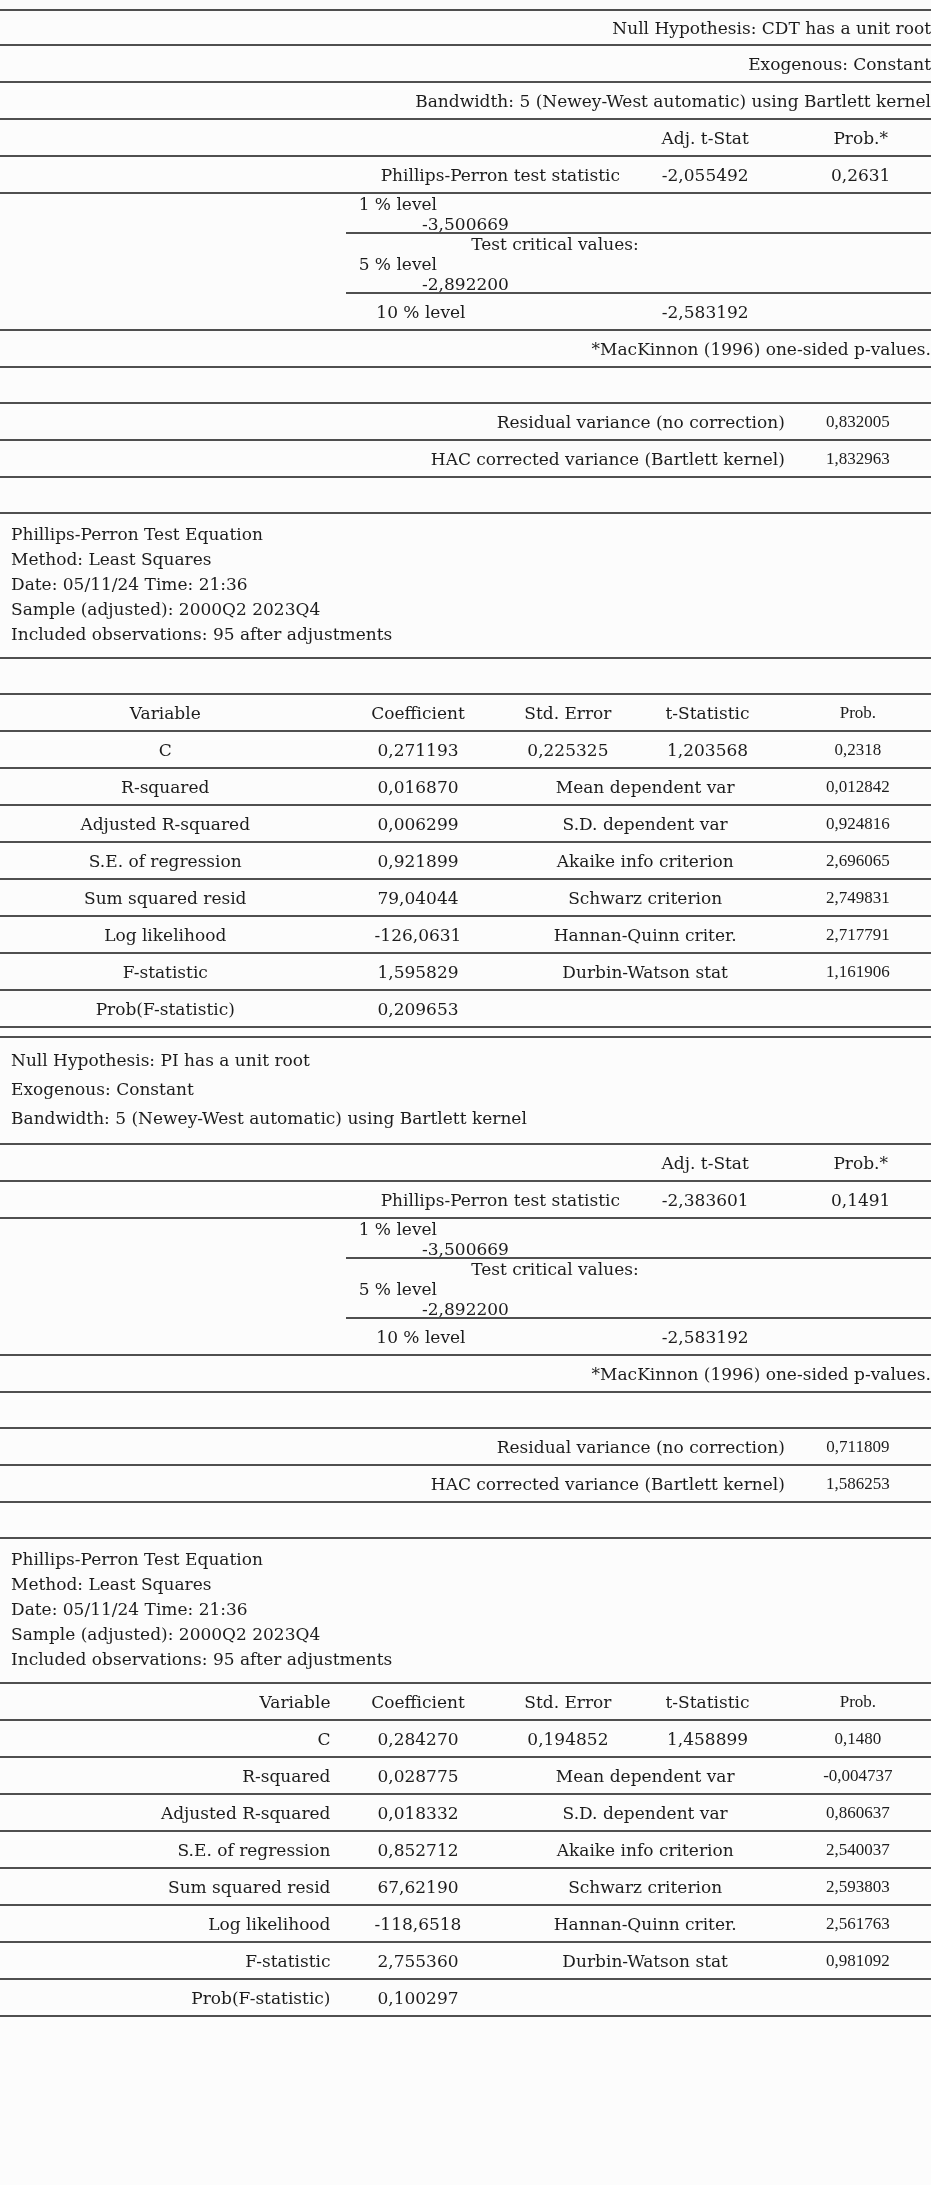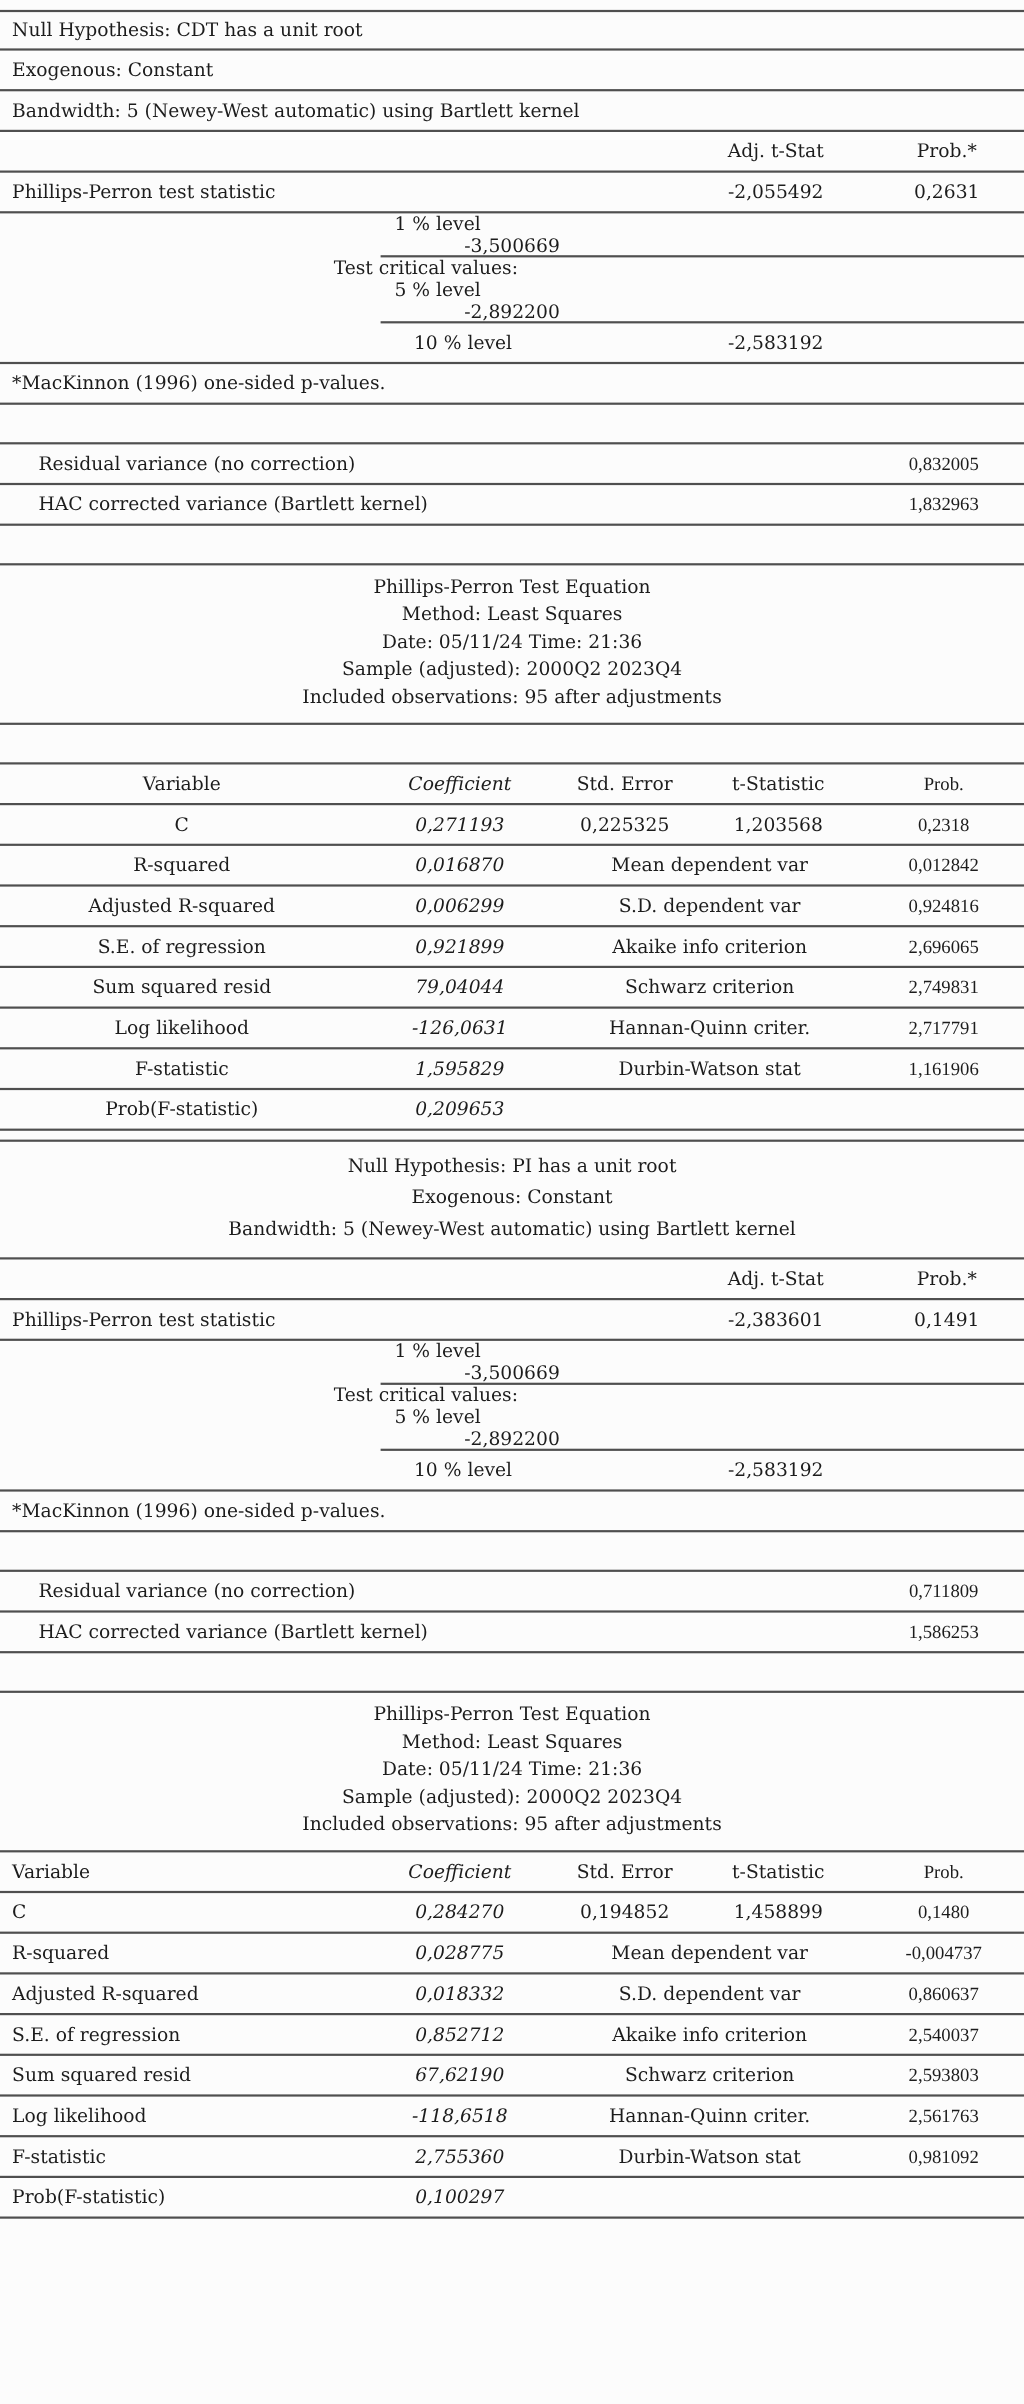--- a/index.html
+++ b/index.html
@@ -35,37 +35,37 @@
     border-bottom:2px solid var(--line);
   }
   
   .t1{width:37.2%;}
   .t2{width:29.4%;}
   .t3{width:18.3%;}
   .t4{width:15.1%;}
   .t12{width:66.6%;}
   
   .r1{width:35.5%;}
-  .r2{width:18.8%;font-style:italic;}
+  .r2{width:18.8%;}
   .r3{width:13.4%;}
   .r4{width:16.6%;}
   .r5{width:15.7%;font-family:Liberation Serif, serif;}
   .r34{width:30.0%;}
   .full{width:100%;}
   .grow{flex:1;margin-left:24px;}
-  .left{text-align:left;padding-left:11px;}
+  .left{text-align:right;padding-left:11px;}
   .ctr{text-align:center;}
   .lvl{text-align:left;padding-left:30px;}
   .gap{height:36px;border-bottom:2px solid var(--line);}
   .sep{height:10px;border-bottom:2px solid var(--line);}
   .para{
     border-bottom:2px solid var(--line);
     padding:8px 11px 10px 11px;
   }
-  .para .pline{line-height:25px;text-align:center;}
+  .para .pline{line-height:25px;}
   .para.hdr-para .pline{line-height:29px;}
 </style>
 </head>
 <body>
 
 <div id="doc">
     <div class="block">
       <div class="row top">
         <div class="full left">Null Hypothesis: CDT has a unit root</div>
       </div>

